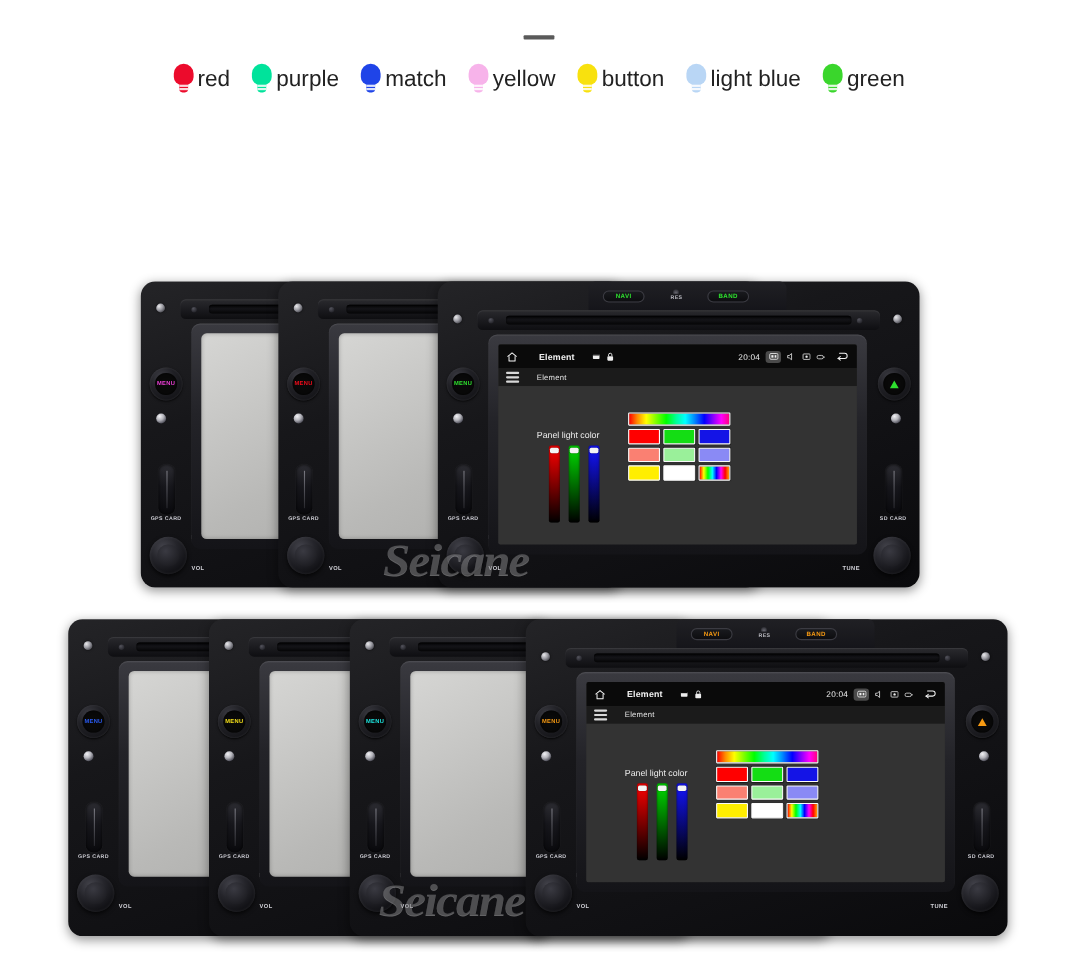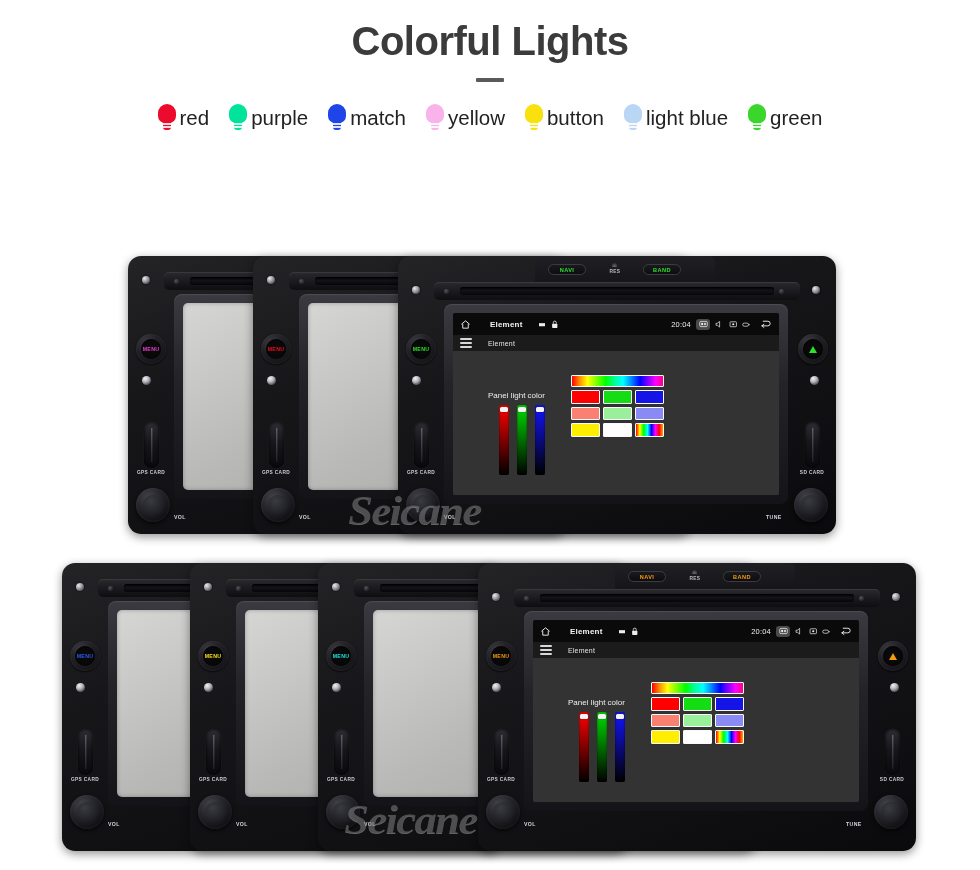--- a/index.html
+++ b/index.html
@@ -236,21 +236,20 @@
     position: absolute; background: rgba(255,255,255,0.50);
     pointer-events: none; border-radius: 6px;
   }
 </style>
 </head>
 <body>
 
 <div class="page">
 
   <div class="header">
-    <div class="title">Colorful Lights</div>
     <div class="rule"></div>
   </div>
 
   <div class="legend" id="legend">
       <div class="legend-item">
         <span class="bulb">
           <span class="glass" style="background: rgb(236, 11, 44);"></span>
           <span class="neck" style="background: rgb(236, 11, 44);"></span>
         </span>
         <span class="legend-label">red</span>

